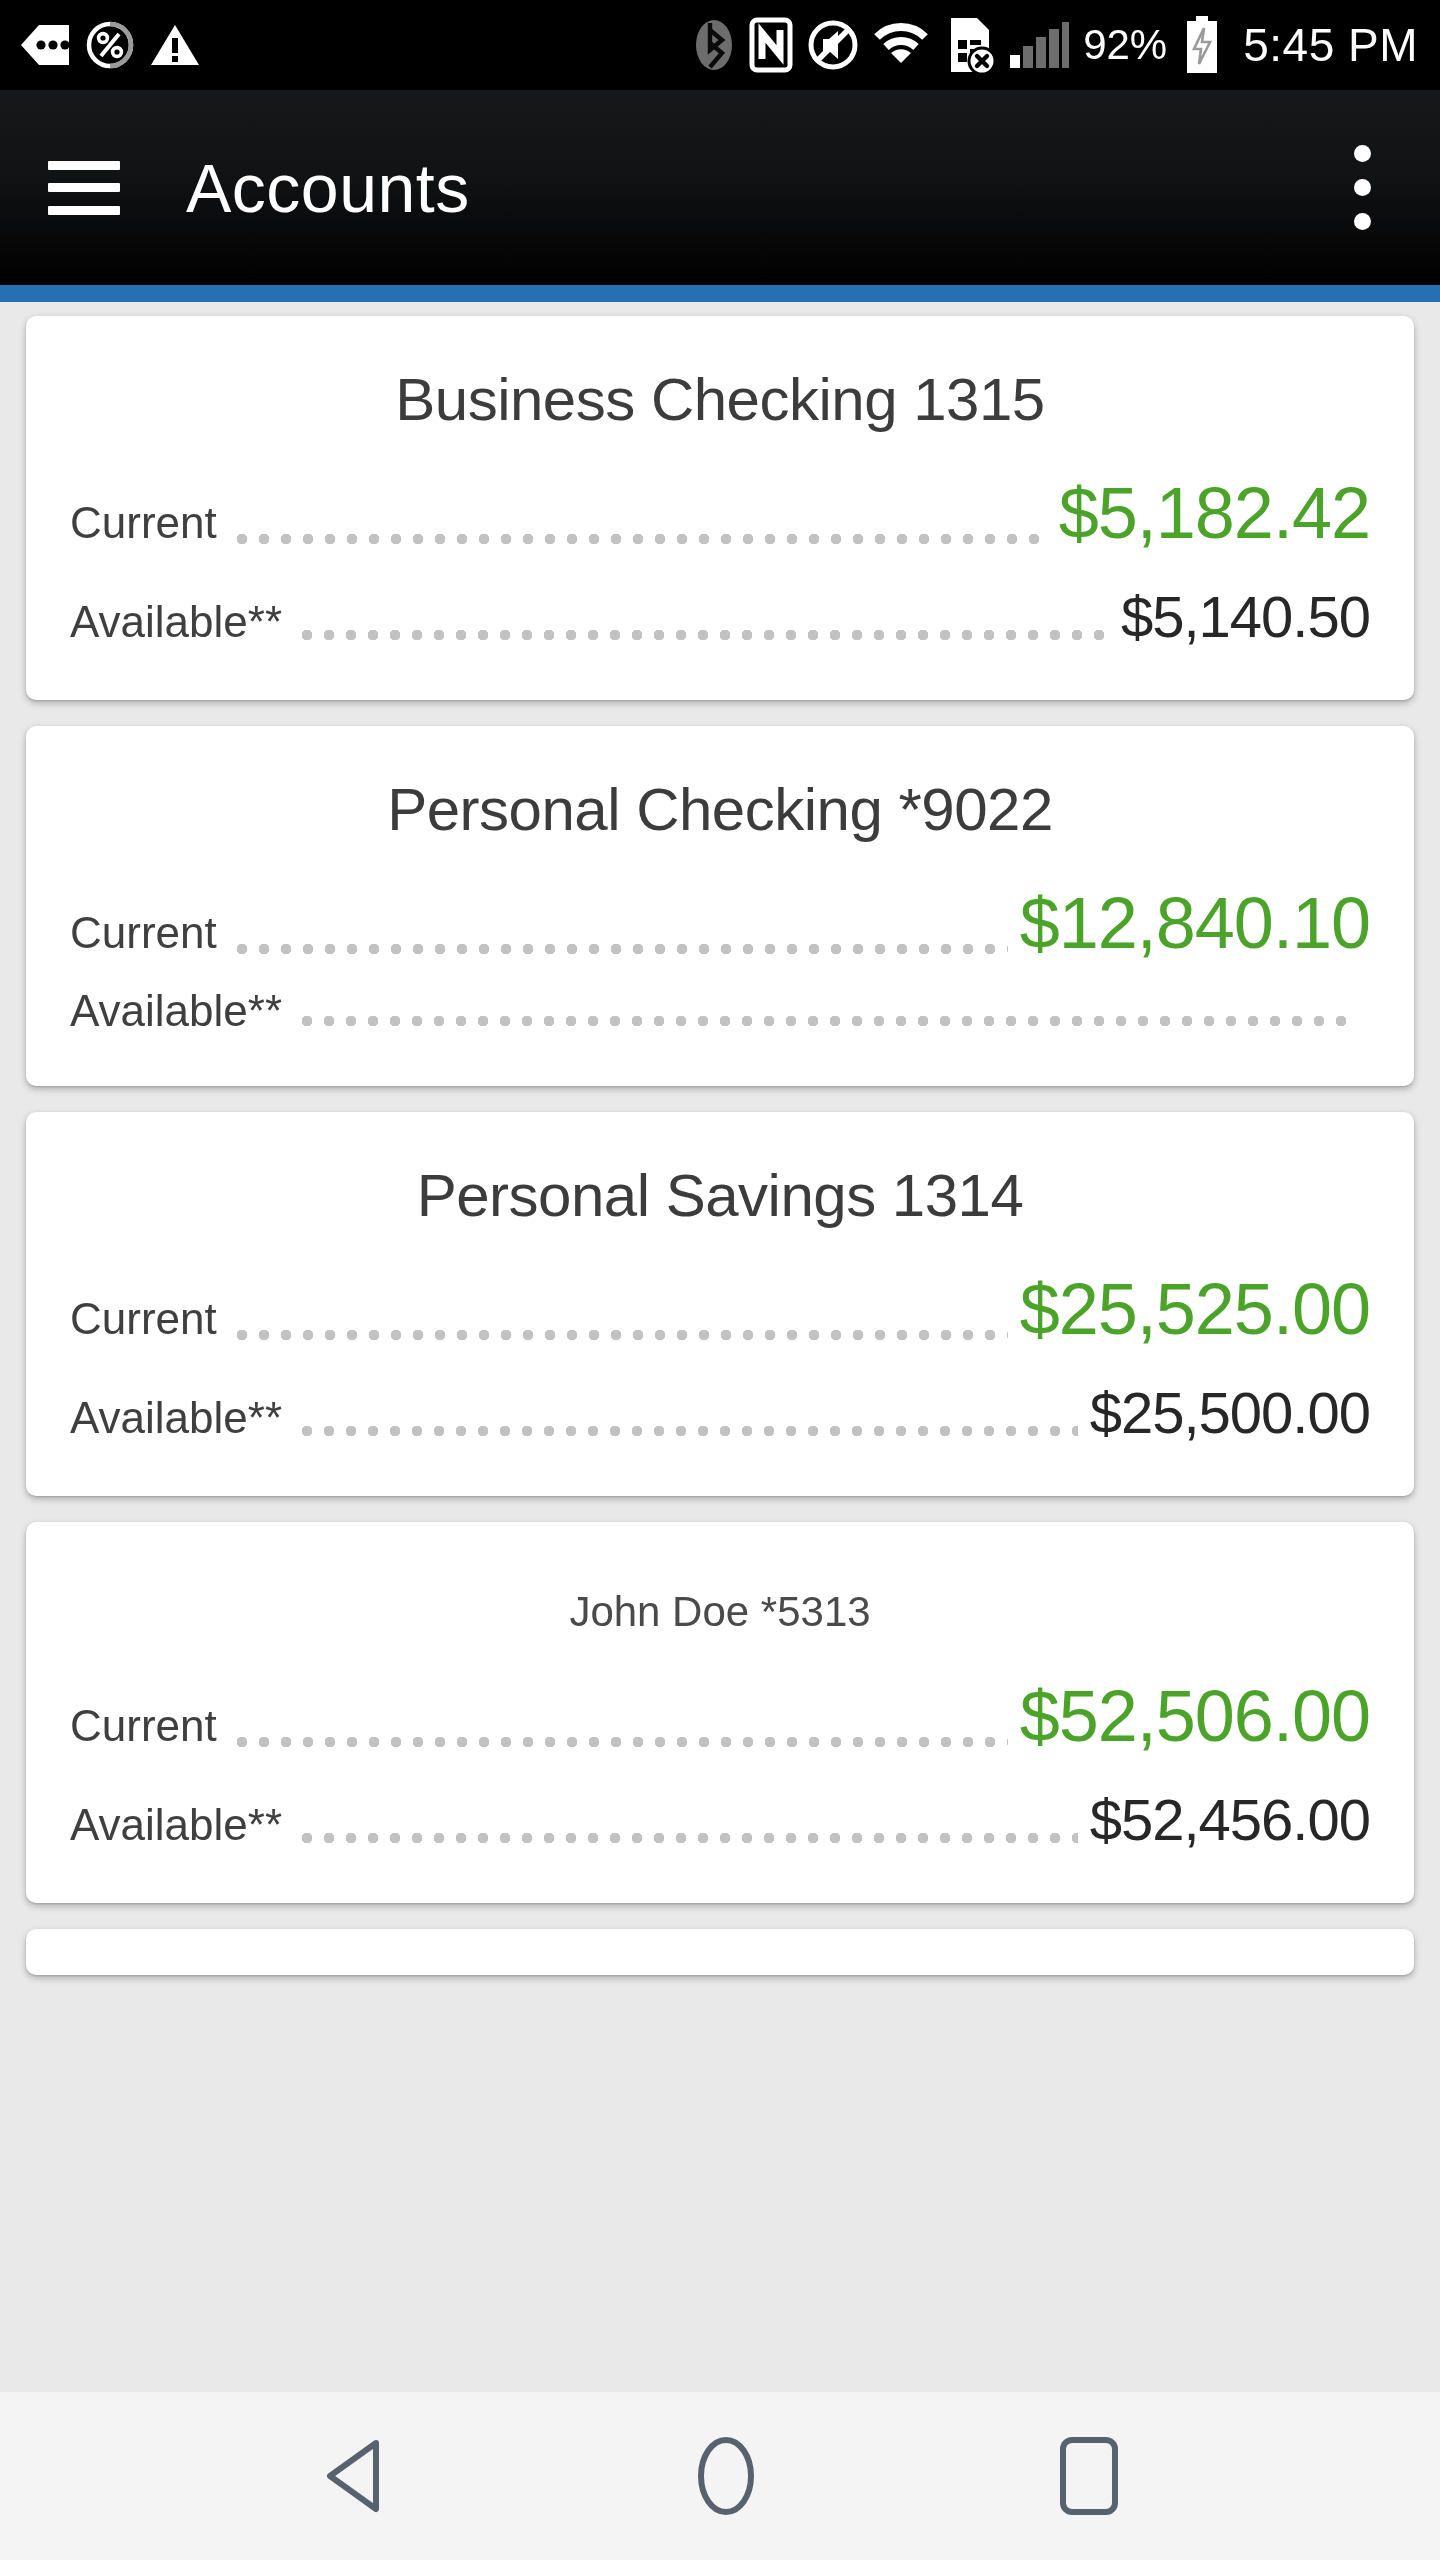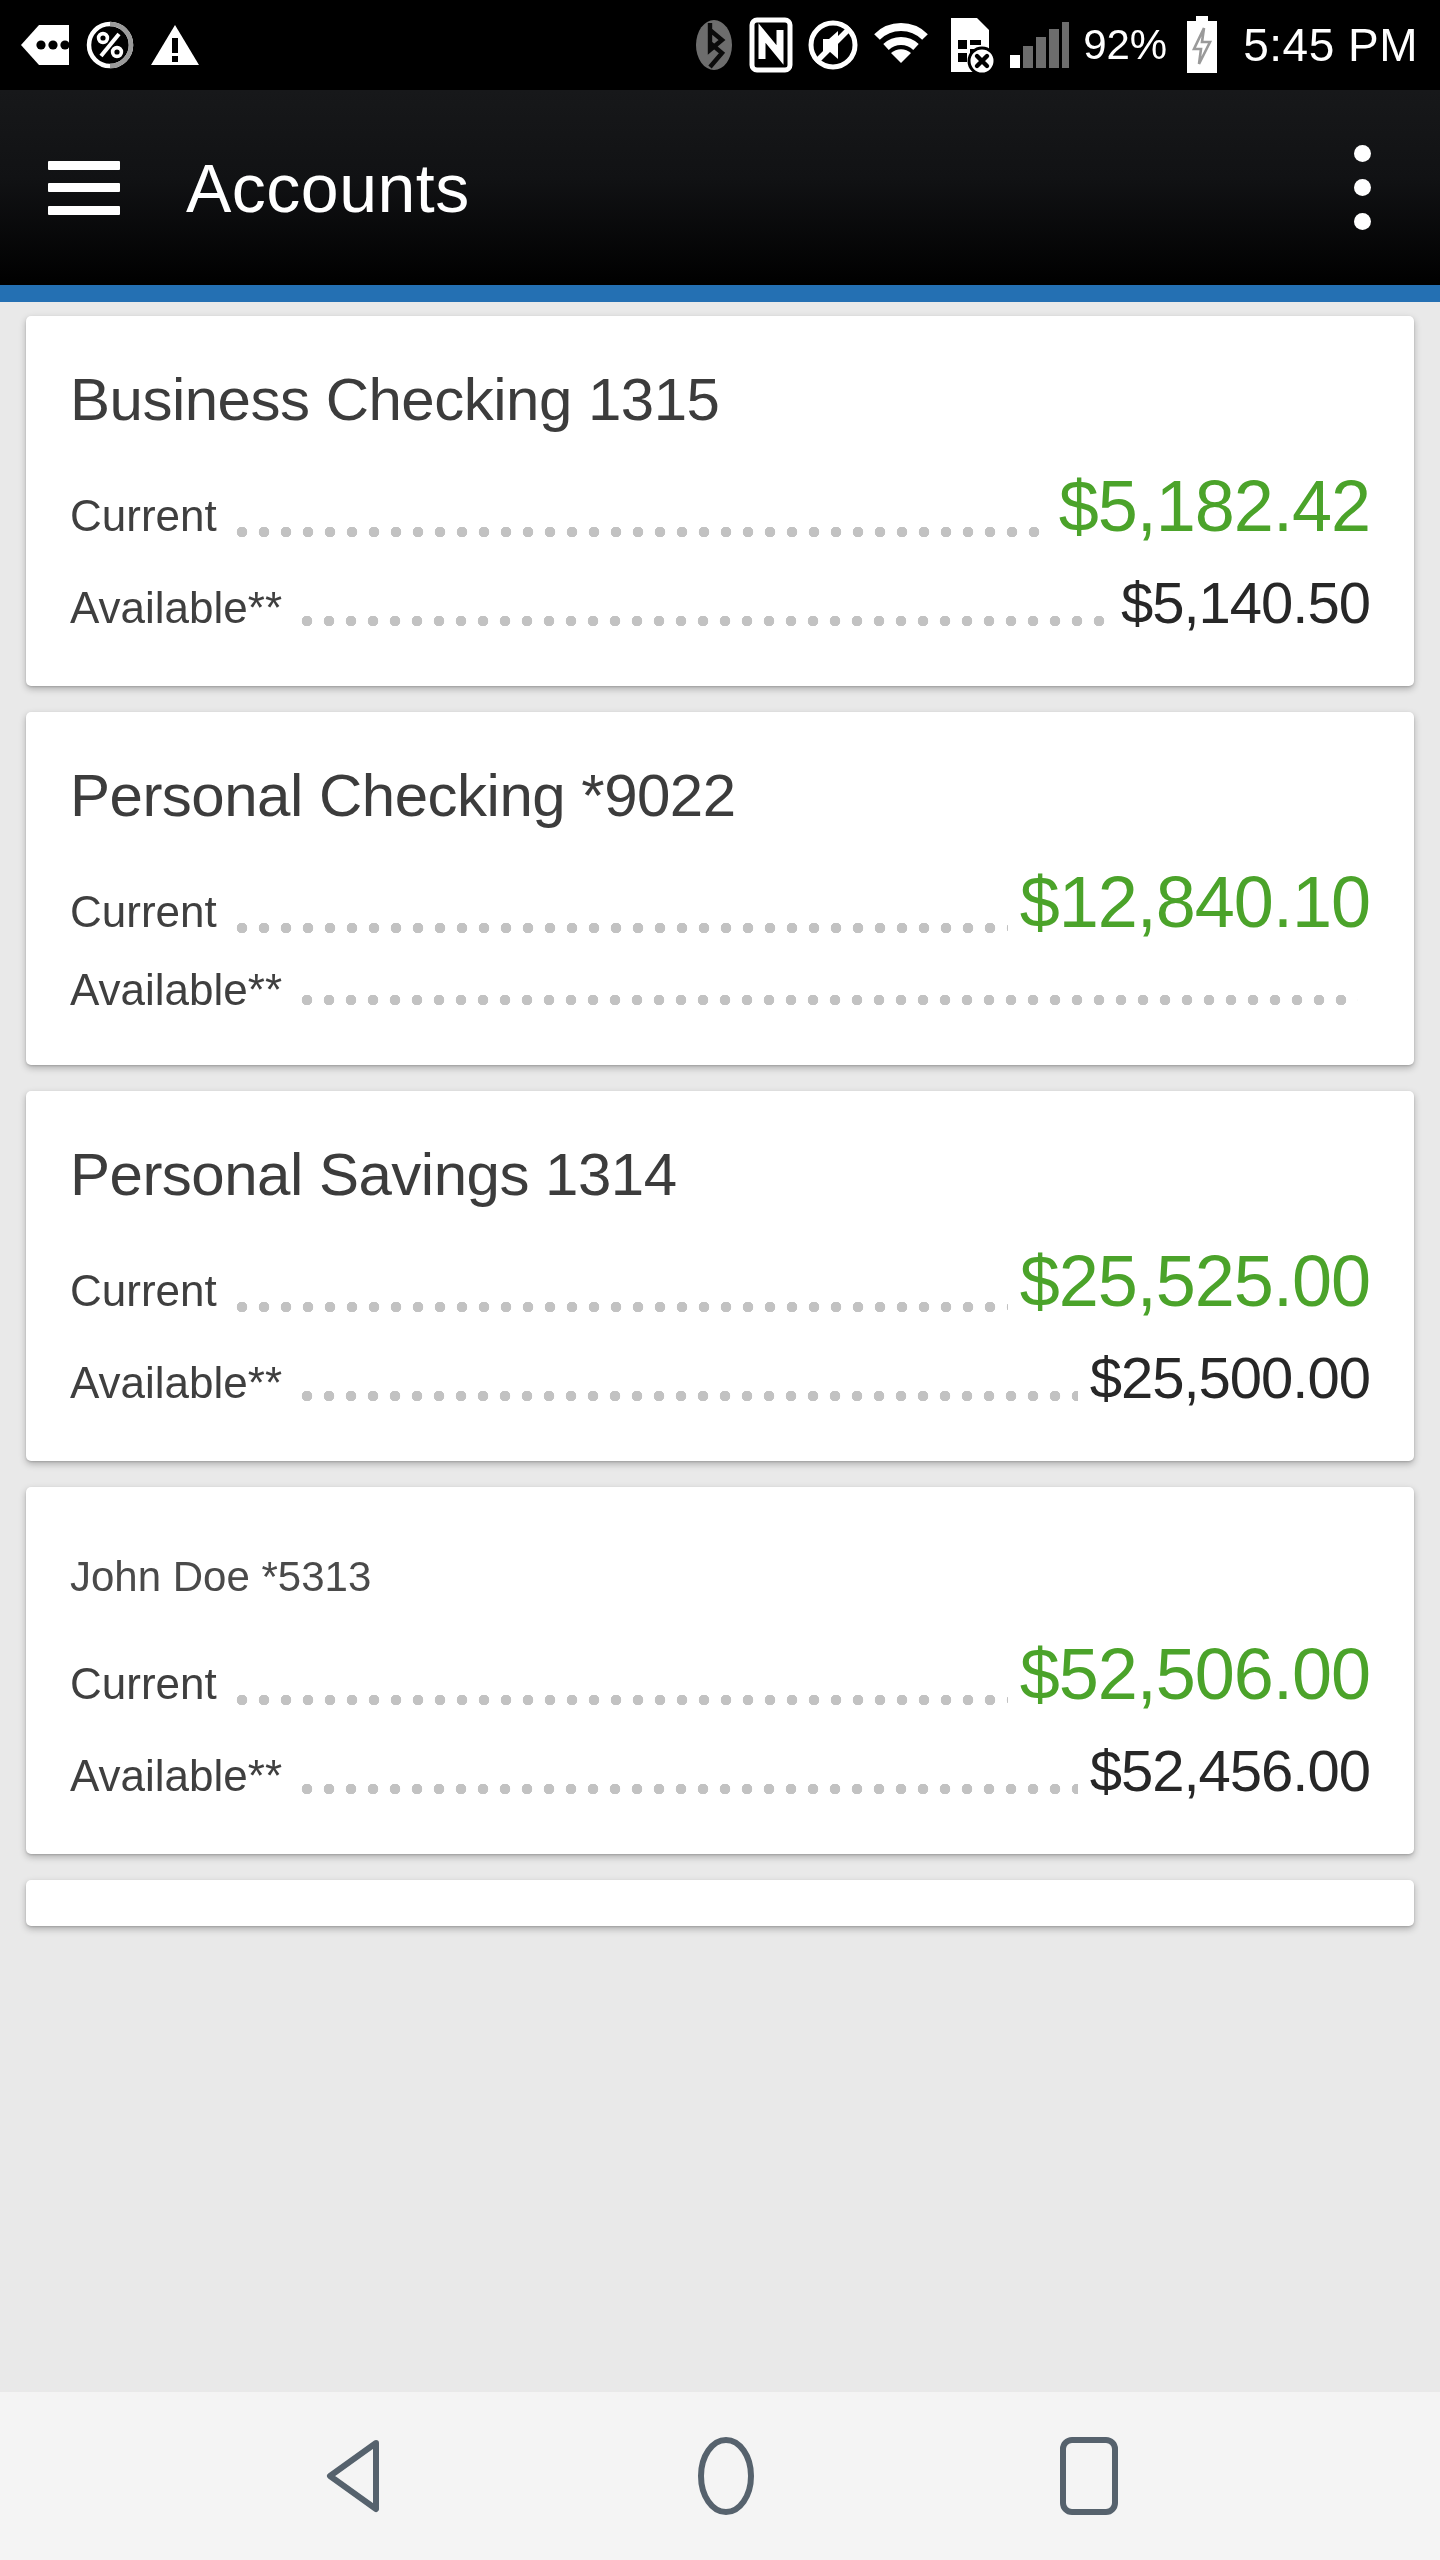--- a/index.html
+++ b/index.html
@@ -45,23 +45,24 @@
   .overflow i{ width:17px; height:17px; border-radius:50%; background:#fff; display:block; }
   .accentbar{ flex:0 0 17px; height:17px; background:#2470b3; width:100%; }
 
   
   .content{
     flex:1 1 auto; background:#e9e9e9; overflow:hidden;
     padding:14px 0 0 0; position:relative;
   }
   .card{
     background:#fff; margin:0 26px 26px 26px;
-    border-radius:5px;
+    border-radius:10px;
     box-shadow:0 3px 7px rgba(0,0,0,0.26), 0 1px 2px rgba(0,0,0,0.14);
     padding:52px 44px 50px 44px;
+    text-align:center;
   }
   .acct-name{
     font-size:60px; color:#3c3c3c; font-weight:400; letter-spacing:-0.5px;
     white-space:nowrap; line-height:1.05;
   }
   .acct-sub{
     font-size:42px; color:#4a4a4a; font-weight:400; margin-top:16px;
     white-space:nowrap; line-height:1.05;
   }
   .bal-row{
@@ -69,21 +70,21 @@
   }
   .bal-row.second{ margin-top:22px; }
   .bal-label{ font-size:44px; color:#3f3f3f; white-space:nowrap; flex:0 0 auto; }
   .leader{
     flex:1 1 auto; margin:0 12px 0 14px; height:10px; align-self:flex-end;
     margin-bottom:10px;
     background-image:radial-gradient(circle, #c2c2c2 42%, rgba(0,0,0,0) 46%);
     background-size:22px 10px; background-repeat:repeat-x;
     background-position:left bottom;
   }
-  .bal-value{ flex:0 0 auto; white-space:nowrap; letter-spacing:-1px; }
+  .bal-value{ flex:0 0 auto; white-space:nowrap; letter-spacing:-1px;margin-top:7px; }
   .bal-value.current{ font-size:72px; color:#4ba32a; }
   .bal-value.available{ font-size:58px; color:#272727; }
 
   .card.partial{
     height:46px; padding:0; overflow:hidden; margin-bottom:0;
   }
 
   
   .navbar{
     flex:0 0 168px; height:168px; background:#f4f4f4;

